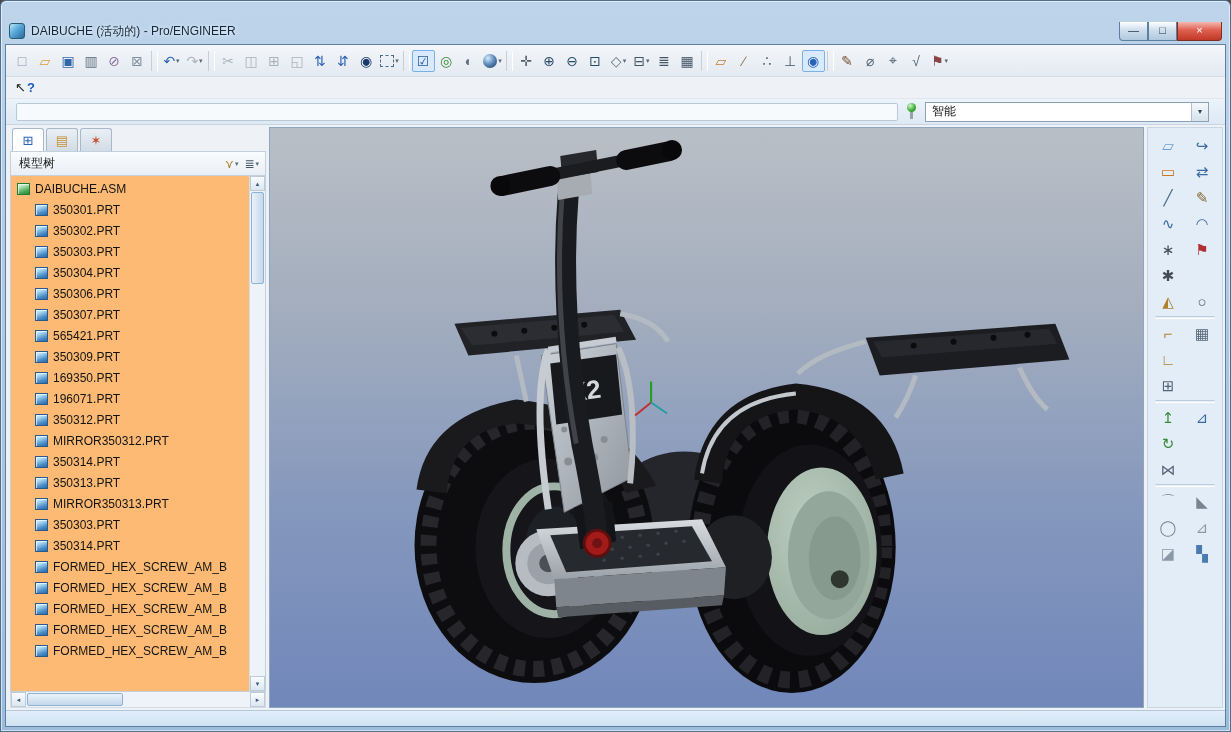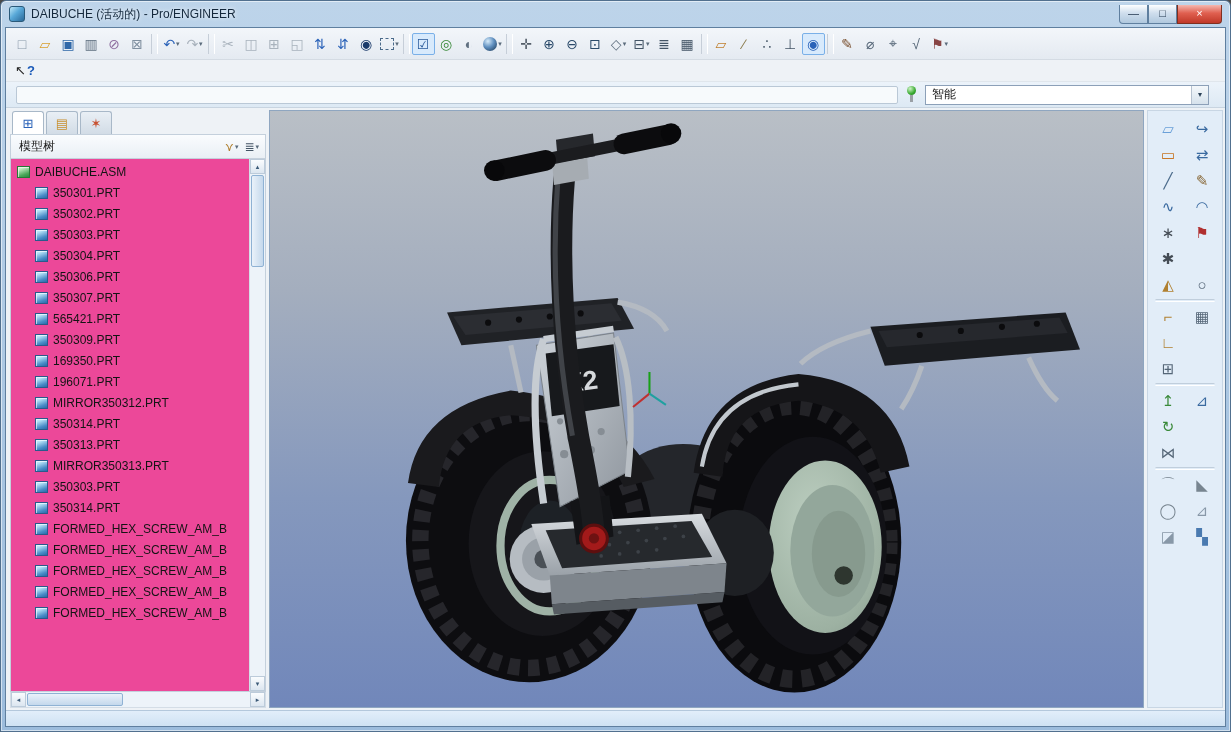--- a/index.html
+++ b/index.html
@@ -1,17 +1,17 @@
 <!DOCTYPE html>
 <html><head>
 <meta charset="utf-8">
 <style>
 *{box-sizing:border-box;margin:0;padding:0}
 body{margin:0;background:#4a4a4a;font-family:"Liberation Sans","DejaVu Sans",sans-serif}
-.window{width:1231px;height:732px;display:flex;flex-direction:column;background:linear-gradient(#bdd4ea,#9cbcdc);border:1px solid #51708f;border-radius:6px 6px 0 0;padding:0 4px 4px;box-shadow:inset 0 0 0 1px rgba(255,255,255,.55)}
+.window{width:1231px;height:732px;display:flex;flex-direction:column;background:linear-gradient(#bdd4ea,#9cbcdc);border:1px solid #51708f;border-radius:6px 6px 0 0;padding:17px 4px 4px;box-shadow:inset 0 0 0 1px rgba(255,255,255,.55)}
 .titlebar{height:26px;display:flex;align-items:center;gap:6px;padding:0 4px;font-size:12px;color:#14283c}
 .app-icon{width:16px;height:16px;border-radius:3px;border:1px solid #2a5a7a;background:linear-gradient(135deg,#bfe8f8 0%,#58a8d8 45%,#2a6898 100%)}
 .title-text{text-shadow:0 0 4px #fff;white-space:nowrap}
 .win-controls{margin-left:auto;display:flex}
 .win-btn{width:29px;height:19px;display:flex;align-items:center;justify-content:center;font-size:11px;line-height:1;color:#1c3048;background:linear-gradient(#fdfeff,#cfdeed 45%,#b0c8de);border:1px solid #5f7f9f;border-top:none}
 .win-btn:first-child{border-radius:0 0 0 4px}
 .win-btn.close{width:45px;border-radius:0 0 4px 0;background:linear-gradient(#f4b8b0,#e06050 45%,#c03828);color:#fff;border-color:#7f2f1f}
 .client{flex:1;display:flex;flex-direction:column;background:#eef2f6;border:1px solid #5f7f9f;min-height:0}
 .menubar{display:flex;background:linear-gradient(#fcfdfe,#edf1f6);border-bottom:1px solid #d8dee6;padding:2px 4px;font-size:12px;color:#1c1c1c}
 .menu-item{padding:3px 8px;white-space:nowrap}
@@ -35,21 +35,21 @@
 .main{flex:1;display:flex;min-height:0;padding:2px 2px 2px 4px;gap:3px}
 .left-panel{width:256px;display:flex;flex-direction:column;min-height:0}
 .tabs{display:flex;gap:2px;padding:1px 2px 0;height:24px}
 .tab{width:32px;display:flex;align-items:center;justify-content:center;border:1px solid #a8b8c8;border-bottom:none;border-radius:3px 3px 0 0;background:linear-gradient(#e9eff5,#d2dce6);font-size:13px}
 .tab[data-active="true"]{background:#fff}
 .tree-header{height:25px;display:flex;align-items:center;background:linear-gradient(#fafcfe,#e9eff5);border:1px solid #c4d0dc;font-size:12px;color:#222}
 .tree-title{padding:0 8px}
 .header-btns{margin-left:auto;display:flex;gap:6px;padding-right:6px}
 .hdr-btn{display:inline-flex;align-items:center;font-size:12px}
 .hdr-btn .caret{font-size:7px;color:#5a6b7c;margin-left:1px}
-.tree-body{flex:1;display:flex;background:#ec4899;border:1px solid #c4d0dc;border-top:none;min-height:0;overflow:hidden}
+.tree-body{flex:1;display:flex;background:#fdba74;border:1px solid #c4d0dc;border-top:none;min-height:0;overflow:hidden}
 .tree-list{flex:1;padding-top:2px;overflow:hidden;white-space:nowrap}
 .tree-item{height:21px;display:flex;align-items:center;gap:5px;padding-left:6px;font-size:12px;color:#141414}
 .tree-item[data-indent="1"]{padding-left:24px}
 .node-icon{flex:0 0 13px;width:13px;height:12px;border:1px solid #2a5a8c;background:linear-gradient(160deg,#b8e4f8 20%,#4a8cc8 70%,#2a6aa8);box-shadow:inset 1px 1px 0 rgba(255,255,255,.6)}
 .tree-item[data-icon="asm"] .node-icon{background:linear-gradient(160deg,#c4ecc4 20%,#4aa85a 70%,#2a8840);border-color:#257a35}
 .vscroll{width:16px;display:flex;flex-direction:column;background:#edf3f9;border-left:1px solid #d4dde6}
 .scroll-btn{height:15px;display:flex;align-items:center;justify-content:center;font-size:7px;color:#3c5a78;background:linear-gradient(#fafcfe,#dce6f0);border:1px solid #bccbda}
 .vthumb{height:92px;margin:1px;background:linear-gradient(90deg,#eaf2fa,#c4d8ec);border:1px solid #8fb2d4;border-radius:2px}
 .vtrack{flex:1}
 .hscroll{height:16px;display:flex;background:#edf3f9;border:1px solid #d4dde6;border-top:none}
@@ -398,20 +398,24 @@
               <div class="tree-item" data-name="tree-item" data-indent="1" data-icon="prt" title="350310.PRT">
                 <span class="node-icon" data-name="part-icon"></span>
                 <span class="node-label">169350.PRT</span>
               </div>
 
               <div class="tree-item" data-name="tree-item" data-indent="1" data-icon="prt" title="350311.PRT">
                 <span class="node-icon" data-name="part-icon"></span>
                 <span class="node-label">196071.PRT</span>
               </div>
 
+              <div class="tree-item" data-name="tree-item" data-indent="1" data-icon="prt" title="350312.PRT">
+                <span class="node-icon" data-name="part-icon"></span>
+                <span class="node-label">350312.PRT</span>
+              </div>
 
               <div class="tree-item" data-name="tree-item" data-indent="1" data-icon="prt" title="MIRROR350312.PRT">
                 <span class="node-icon" data-name="part-icon"></span>
                 <span class="node-label">MIRROR350312.PRT</span>
               </div>
 
               <div class="tree-item" data-name="tree-item" data-indent="1" data-icon="prt" title="350314.PRT">
                 <span class="node-icon" data-name="part-icon"></span>
                 <span class="node-label">350314.PRT</span>
               </div>

